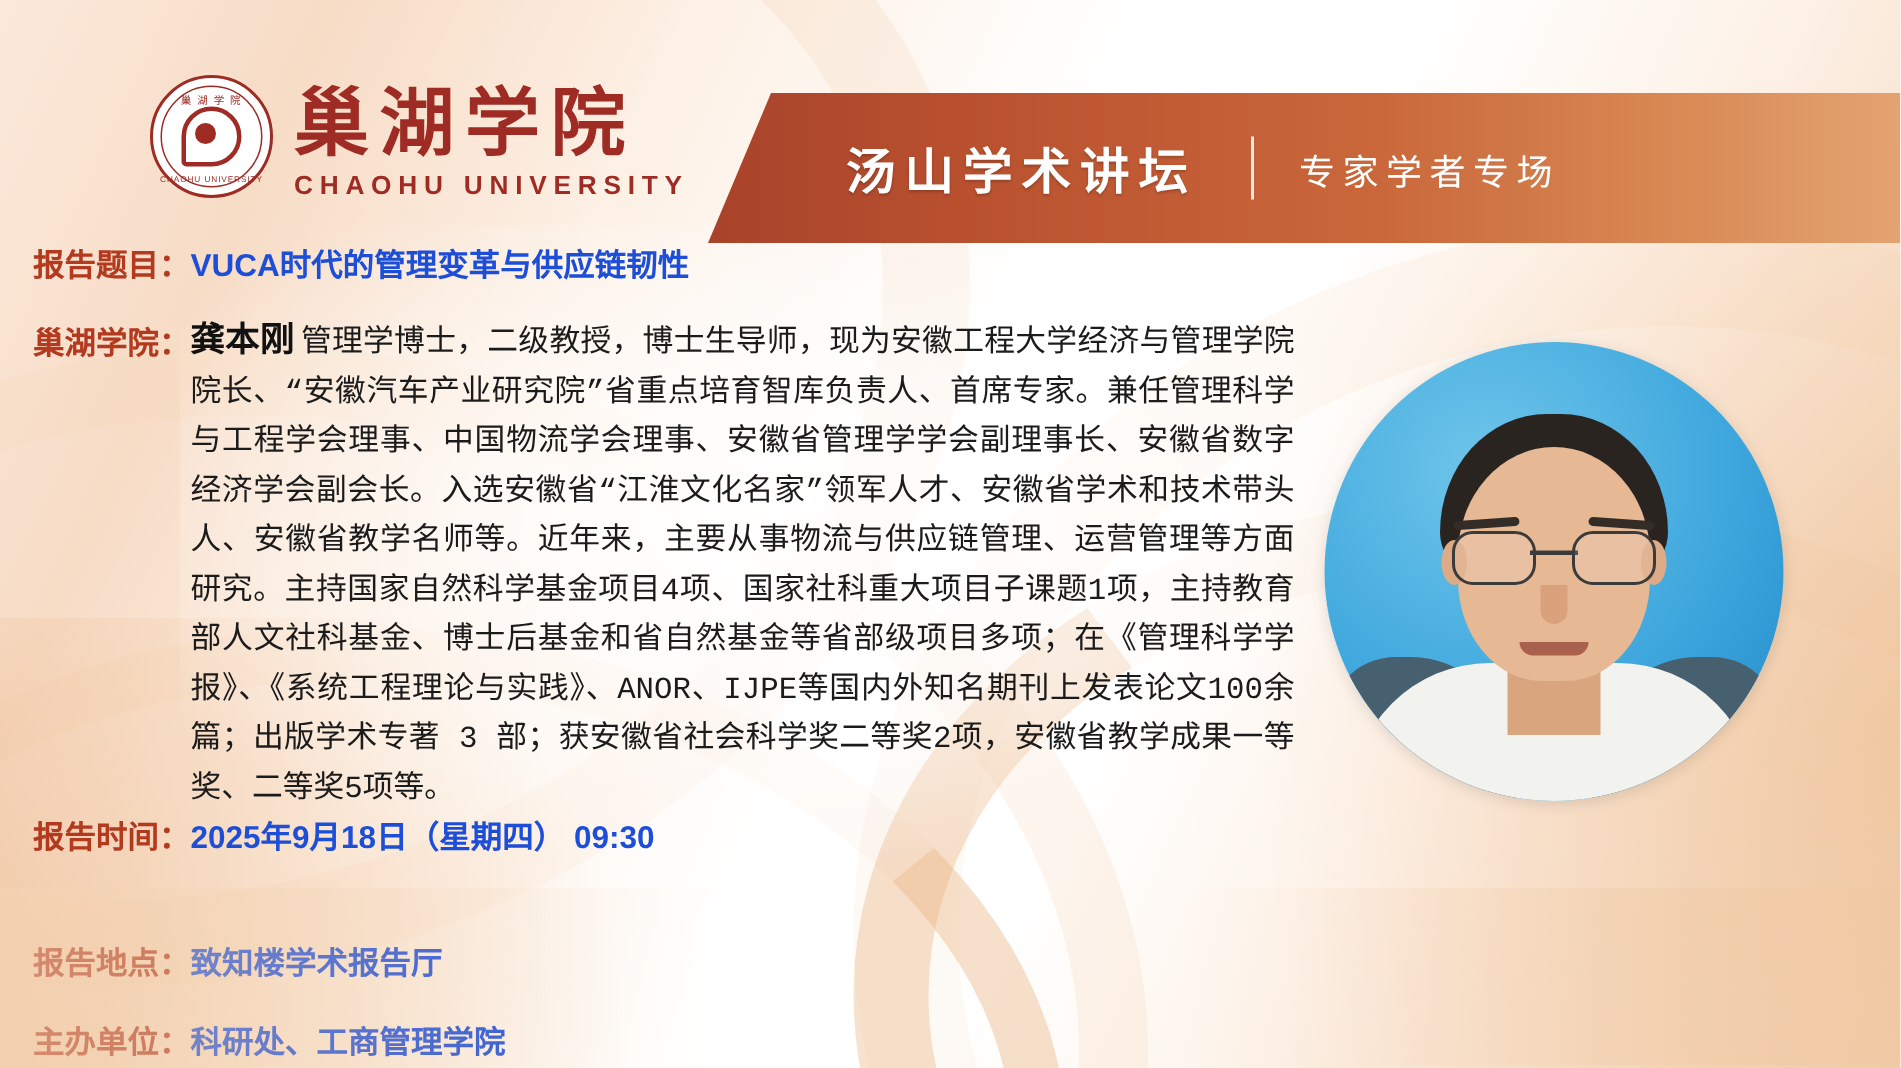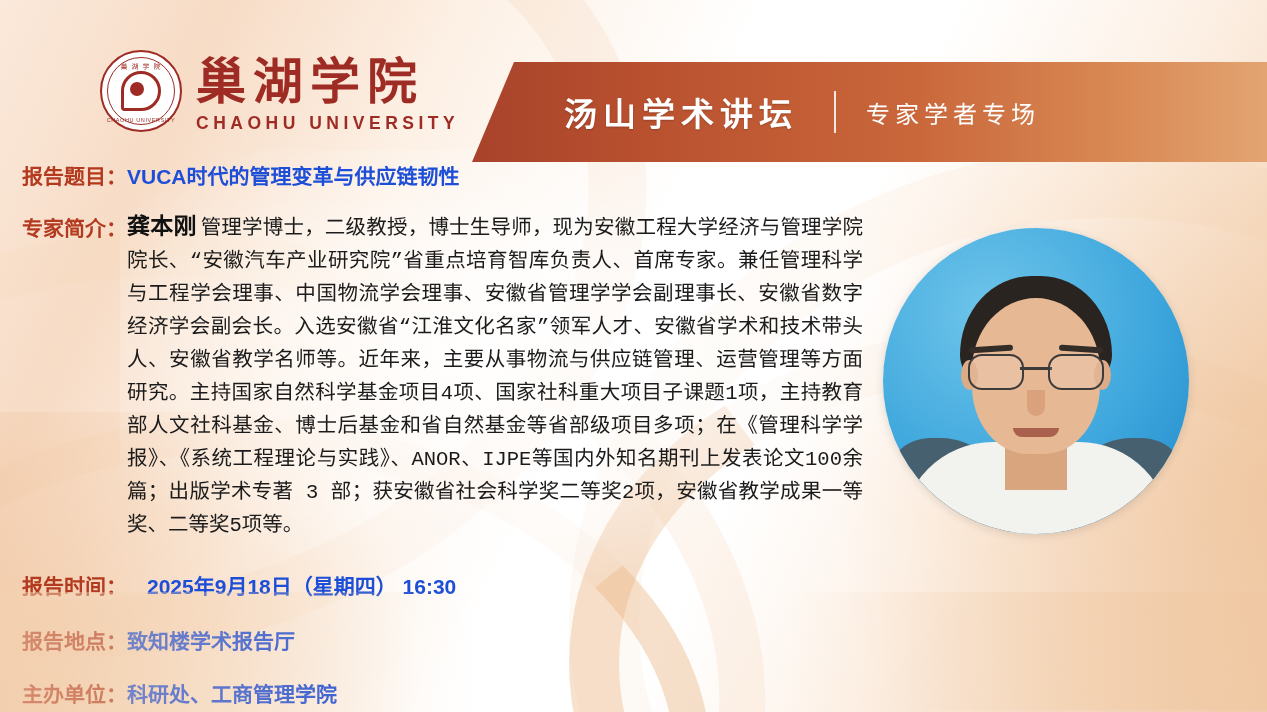--- a/index.html
+++ b/index.html
@@ -221,21 +221,21 @@
   }
   .value-bold {
     color: #1d4ed8;
     font-size: 21px;
     font-weight: bold;
     white-space: nowrap;
   }
 
   #row-title { left: 22px; top: 160px; }
   #row-bio   { left: 22px; top: 212px; width: 880px; }
-  #row-time  { left: 22px; top: 570px; gap: 20px; }
+  #row-time  { left: 22px; top: 541px; }
   #row-place { left: 22px; top: 625px; }
   #row-org   { left: 22px; top: 678px; }
 
   .bio-body {
     width: 736px;
     color: #1b1b1b;
     font-size: 20.5px;
     line-height: 33px;
     text-align: justify;
     font-family: Liberation Mono, monospace;
@@ -403,21 +403,21 @@
       </div>
     </div>
   </div>
 
   <div class="row" id="row-title">
     <span class="label">报告题目：</span>
     <span class="value-bold">VUCA时代的管理变革与供应链韧性</span>
   </div>
 
   <div class="row" id="row-bio">
-    <span class="label">专家简介：</span>
+    <span class="label">巢湖学院：</span>
     <div class="bio-body">
       <span class="bio-name">龚本刚</span><span>管理学博士，二级教授，博士生导师，现为安徽工程大学经济与管理学院院长、“安徽汽车产业研究院”省重点培育智库负责人、首席专家。兼任管理科学与工程学会理事、中国物流学会理事、安徽省管理学学会副理事长、安徽省数字经济学会副会长。入选安徽省“江淮文化名家”领军人才、安徽省学术和技术带头人、安徽省教学名师等。近年来，主要从事物流与供应链管理、运营管理等方面研究。主持国家自然科学基金项目4项、国家社科重大项目子课题1项，主持教育部人文社科基金、博士后基金和省自然基金等省部级项目多项；在《管理科学学报》、《系统工程理论与实践》、ANOR、IJPE等国内外知名期刊上发表论文100余篇；出版学术专著 3 部；获安徽省社会科学奖二等奖2项，安徽省教学成果一等奖、二等奖5项等。</span>
     </div>
   </div>
 
   <div class="portrait">
     <div class="jacket">
       <div class="side l"></div>
       <div class="side r"></div>
     </div>
@@ -433,21 +433,21 @@
       <span class="lens l"></span>
       <span class="bridge"></span>
       <span class="lens r"></span>
     </div>
     <div class="nose"></div>
     <div class="mouth"></div>
   </div>
 
   <div class="row" id="row-time">
     <span class="label">报告时间：</span>
-    <span class="value-bold">2025年9月18日（星期四） 16:30</span>
+    <span class="value-bold">2025年9月18日（星期四） 09:30</span>
   </div>
 
   <div class="row" id="row-place">
     <span class="label">报告地点：</span>
     <span class="value-bold">致知楼学术报告厅</span>
   </div>
 
   <div class="row" id="row-org">
     <span class="label">主办单位：</span>
     <span class="value-bold">科研处、工商管理学院</span>

